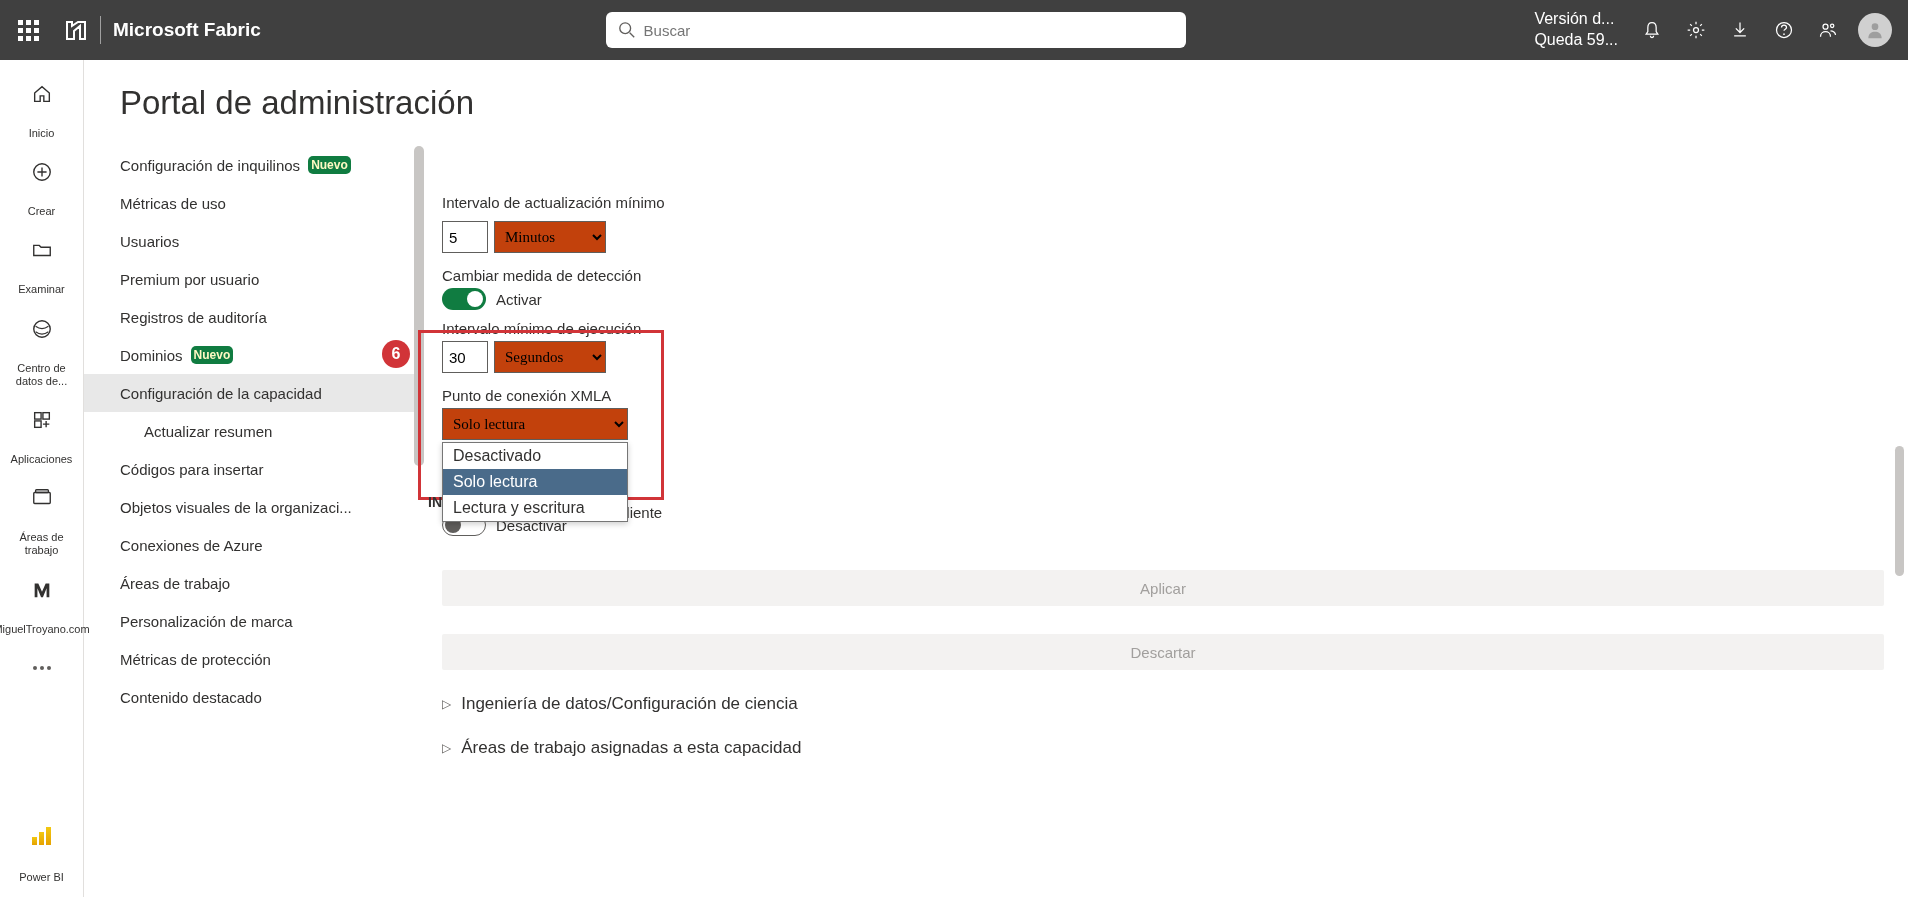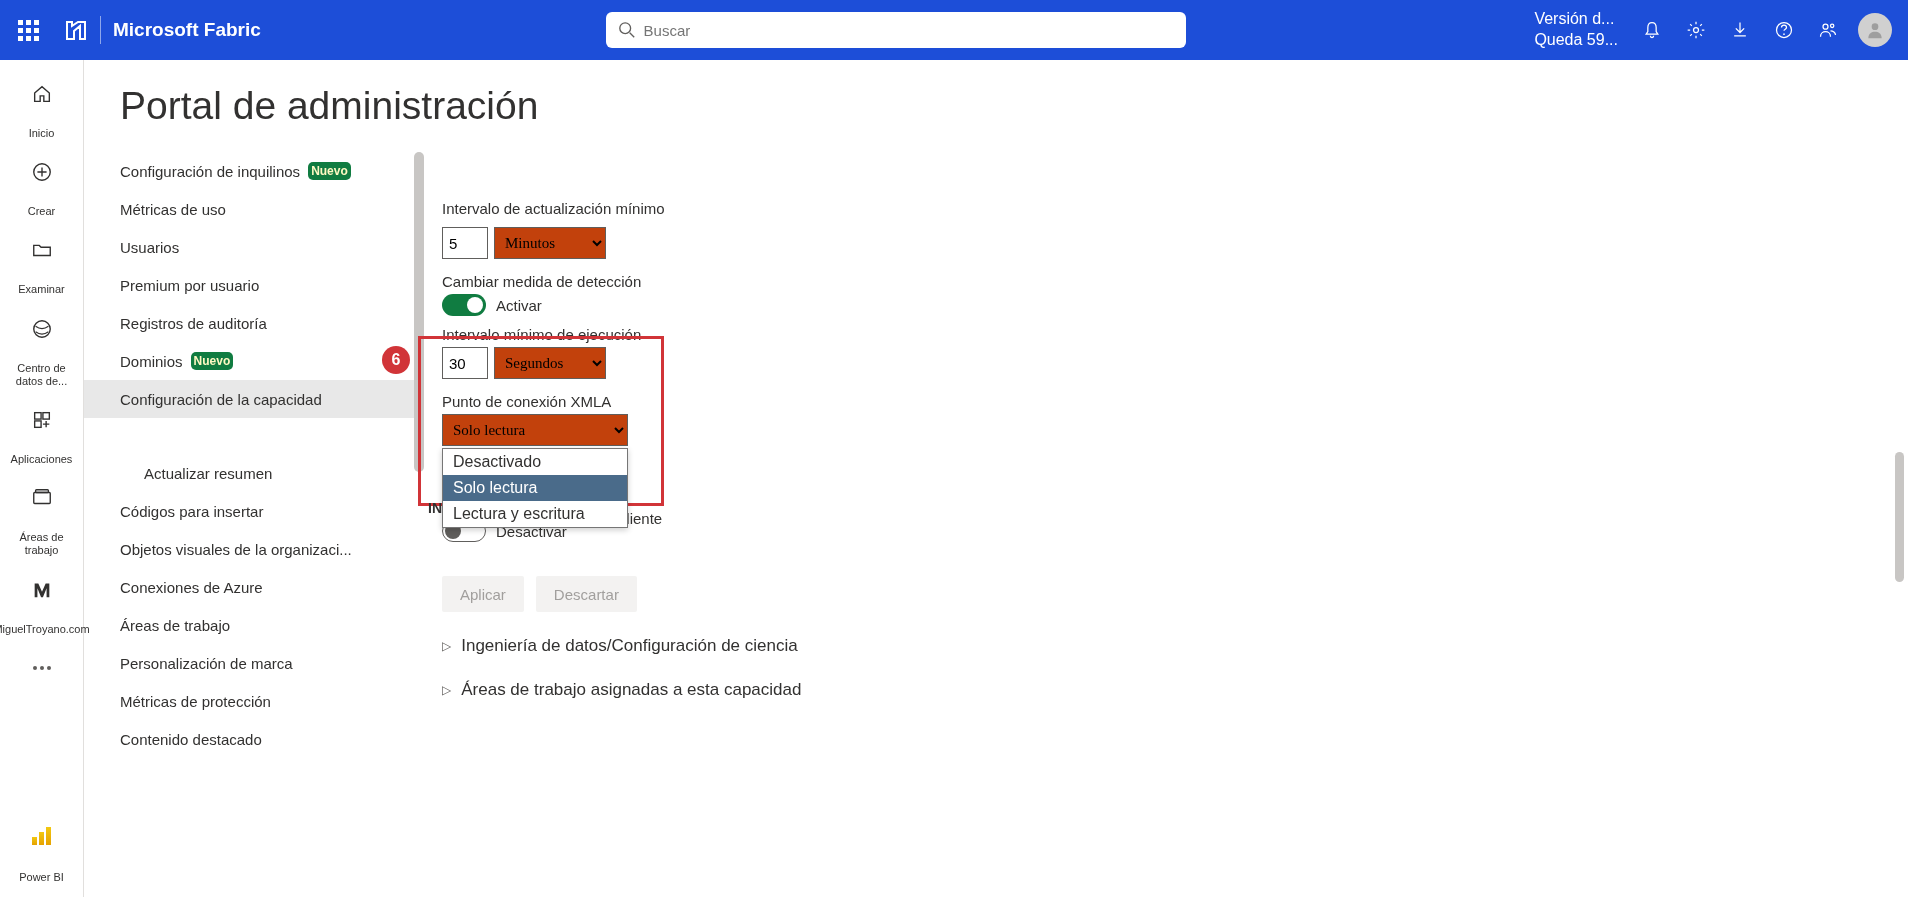--- a/index.html
+++ b/index.html
@@ -1,19 +1,19 @@
 <!DOCTYPE html>
 <html><head>
 <meta charset="utf-8">
 <style>
 * { box-sizing: border-box; margin: 0; padding: 0; }
 body { font-family: "Segoe UI", Arial, sans-serif; font-size: 14px; color: #323130; background: #fff; overflow: hidden; }
 
 
-.header { height: 60px; background: #1d4ed8; display: flex; align-items: center; padding: 0 8px; gap: 8px; color: #fff; }
+.header { height: 60px; background: #404040; display: flex; align-items: center; padding: 0 8px; gap: 8px; color: #fff; }
 .waffle { width: 40px; height: 40px; display:flex; align-items:center; justify-content:center; cursor:pointer; }
 .waffle-grid { display:grid; grid-template-columns:repeat(3,5px); grid-template-rows:repeat(3,5px); gap:3px; }
 .waffle-grid span { width:5px; height:5px; background:#fff; }
 .logo-wrap { display:flex; align-items:center; gap:12px; padding:0 8px; }
 .logo-divider { width:1px; height:28px; background:rgba(255,255,255,0.5); }
 .product-name { font-size:19px; font-weight:600; color:#fff; }
 .search-wrap { flex:1; display:flex; justify-content:center; }
 .search-box { width:580px; height:36px; background:#fff; border-radius:6px; display:flex; align-items:center; padding:0 12px; gap:8px; }
 .search-box input { border:none; outline:none; flex:1; font-size:15px; background:transparent; color:#605e5c; }
 .header-right { display:flex; align-items:center; gap:0; margin-left:auto; }
@@ -33,27 +33,27 @@
 .nav-rail .pbi-block { width:100%; display:flex; flex-direction:column; align-items:center; padding:10px 0 14px;gap:20px; }
 .pbi-logo { display:flex; align-items:flex-end; gap:2px; height:18px; }
 .pbi-logo span { width:5px; background:linear-gradient(#f2c811,#e6a200); }
 .pbi-logo span:nth-child(1){height:8px;} .pbi-logo span:nth-child(2){height:13px;} .pbi-logo span:nth-child(3){height:18px;}
 .dots { display:flex; gap:3px; }
 .dots span { width:4px; height:4px; border-radius:50%; background:#605e5c; }
 
 
 .main { flex:1; display:flex; overflow:hidden; }
 .settings-col { width:340px; padding:24px 0 0 0; display:flex; flex-direction:column; }
-.page-title { font-size:39px; font-weight:400; padding:0 0 24px 0; margin-left:-0px; }
+.page-title { font-size:33px; font-weight:400; padding:0 0 24px 0; margin-left:-0px; }
 .page-title-wrap { padding:24px 0 0 36px; }
 .settings-list { overflow-y:auto; position:relative; }
 .settings-list::-webkit-scrollbar { width:12px; }
 .settings-list .sitem { height:38px; display:flex; align-items:center; padding:0 16px 0 36px; font-size:15px; cursor:pointer; white-space:nowrap; overflow:hidden; text-overflow:ellipsis; }
 .settings-list .sitem.selected { background:#e8e8e8; }
-.settings-list .sitem.sub { padding-left:60px;margin-top:36px; }
+.settings-list .sitem.sub { padding-left:60px; }
 .badge { background:#107c41; color:#fef9c3; font-size:12px; border-radius:5px; padding:2px 3px; margin-left:8px; font-weight:600; }
 
 
 .content-panel { flex:1; padding:48px 24px 24px 18px; font-size:15px; position:relative; overflow:visible; }
 .field-row { margin-bottom:10px; }
 .field-label { font-size:15px; margin-bottom:4px; display:block; color:#323130; }
 .inline-inputs { display:flex; gap:6px; align-items:center; margin-bottom:14px; }
 input.numbox { width:46px; height:32px; border:1px solid #605e5c; font-size:15px; padding:0 6px; font-family:inherit; }
 select.sel { height:32px; border:1px solid #605e5c; font-size:15px; padding:0 8px 0 6px; font-family:Liberation Serif, serif; background:#c2410c; min-width:112px; }
 select.sel.wide { min-width:186px; }
@@ -71,21 +71,21 @@
 .callout-num { position:absolute; width:28px; height:28px; border-radius:50%; background:#d13438; color:#fff; display:flex; align-items:center; justify-content:center; font-weight:600; font-size:16px; }
 .red-box { position:absolute; border:3px solid #d13438; pointer-events:none; }
 
 
 .dropdown-open { position:absolute; background:#fff; border:1px solid #767676; border-radius:0; box-shadow:0 2px 6px rgba(0,0,0,0.2); z-index:5; }
 .dropdown-open .opt { padding:4px 10px; font-size:16px; cursor:pointer; }
 .dropdown-open .opt.selected { background:#4a6b8a; color:#fff; }
 
 .hidden-label { font-weight:bold; font-size:14px; color:#323130; }
 
-.btn-row { display:flex; gap:12px; margin-top:34px; }
+.btn-row { display:flex; gap:28px; margin-top:34px;flex-direction:column; }
 .btn { height:36px; padding:0 18px; border:none; background:#f3f2f1; color:#a19f9d; font-size:15px; font-family:inherit; border-radius:2px; cursor:default; }
 
 .expander { display:flex; align-items:center; gap:10px; font-size:17px; margin-top:24px; cursor:pointer; }
 .expander .chev { font-size:12px; color:#605e5c; }
 
 .vscroll { position:absolute; right:4px; top:0; width:9px; height:100%; }
 .vscroll .thumb { position:absolute; right:0; width:9px; background:#c8c6c4; border-radius:5px; }
 
 svg { display:block; }
 </style>

